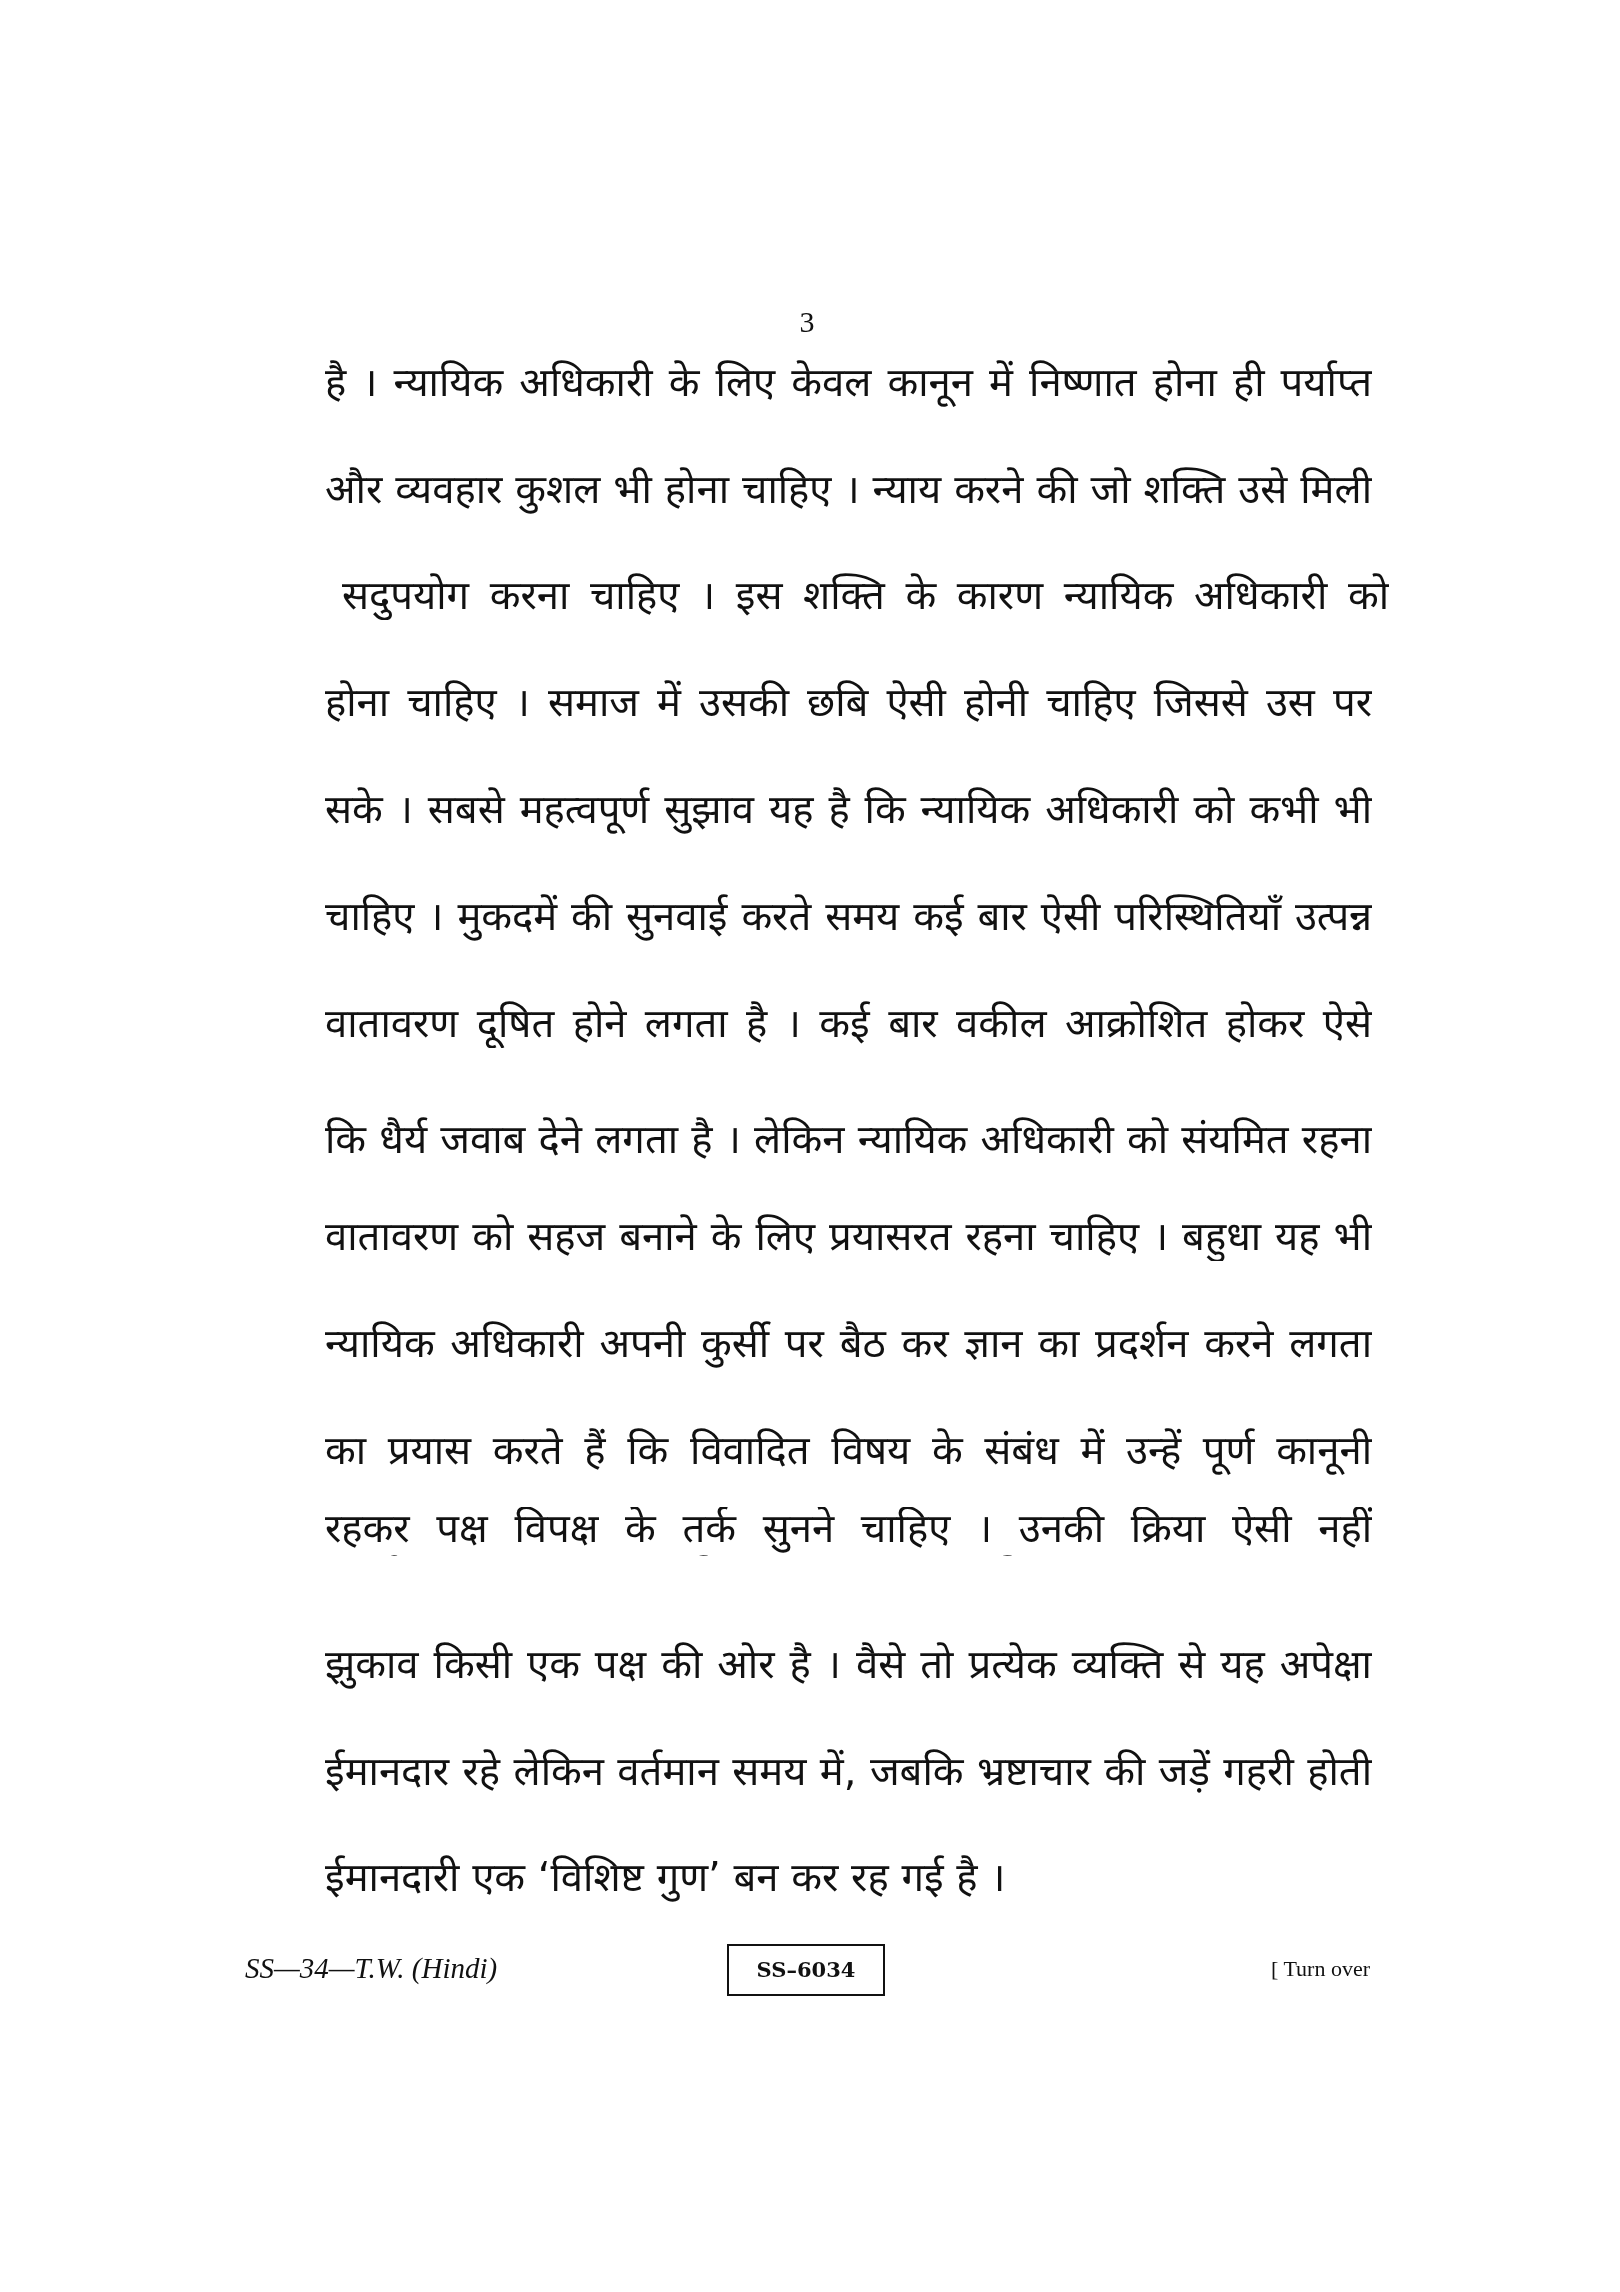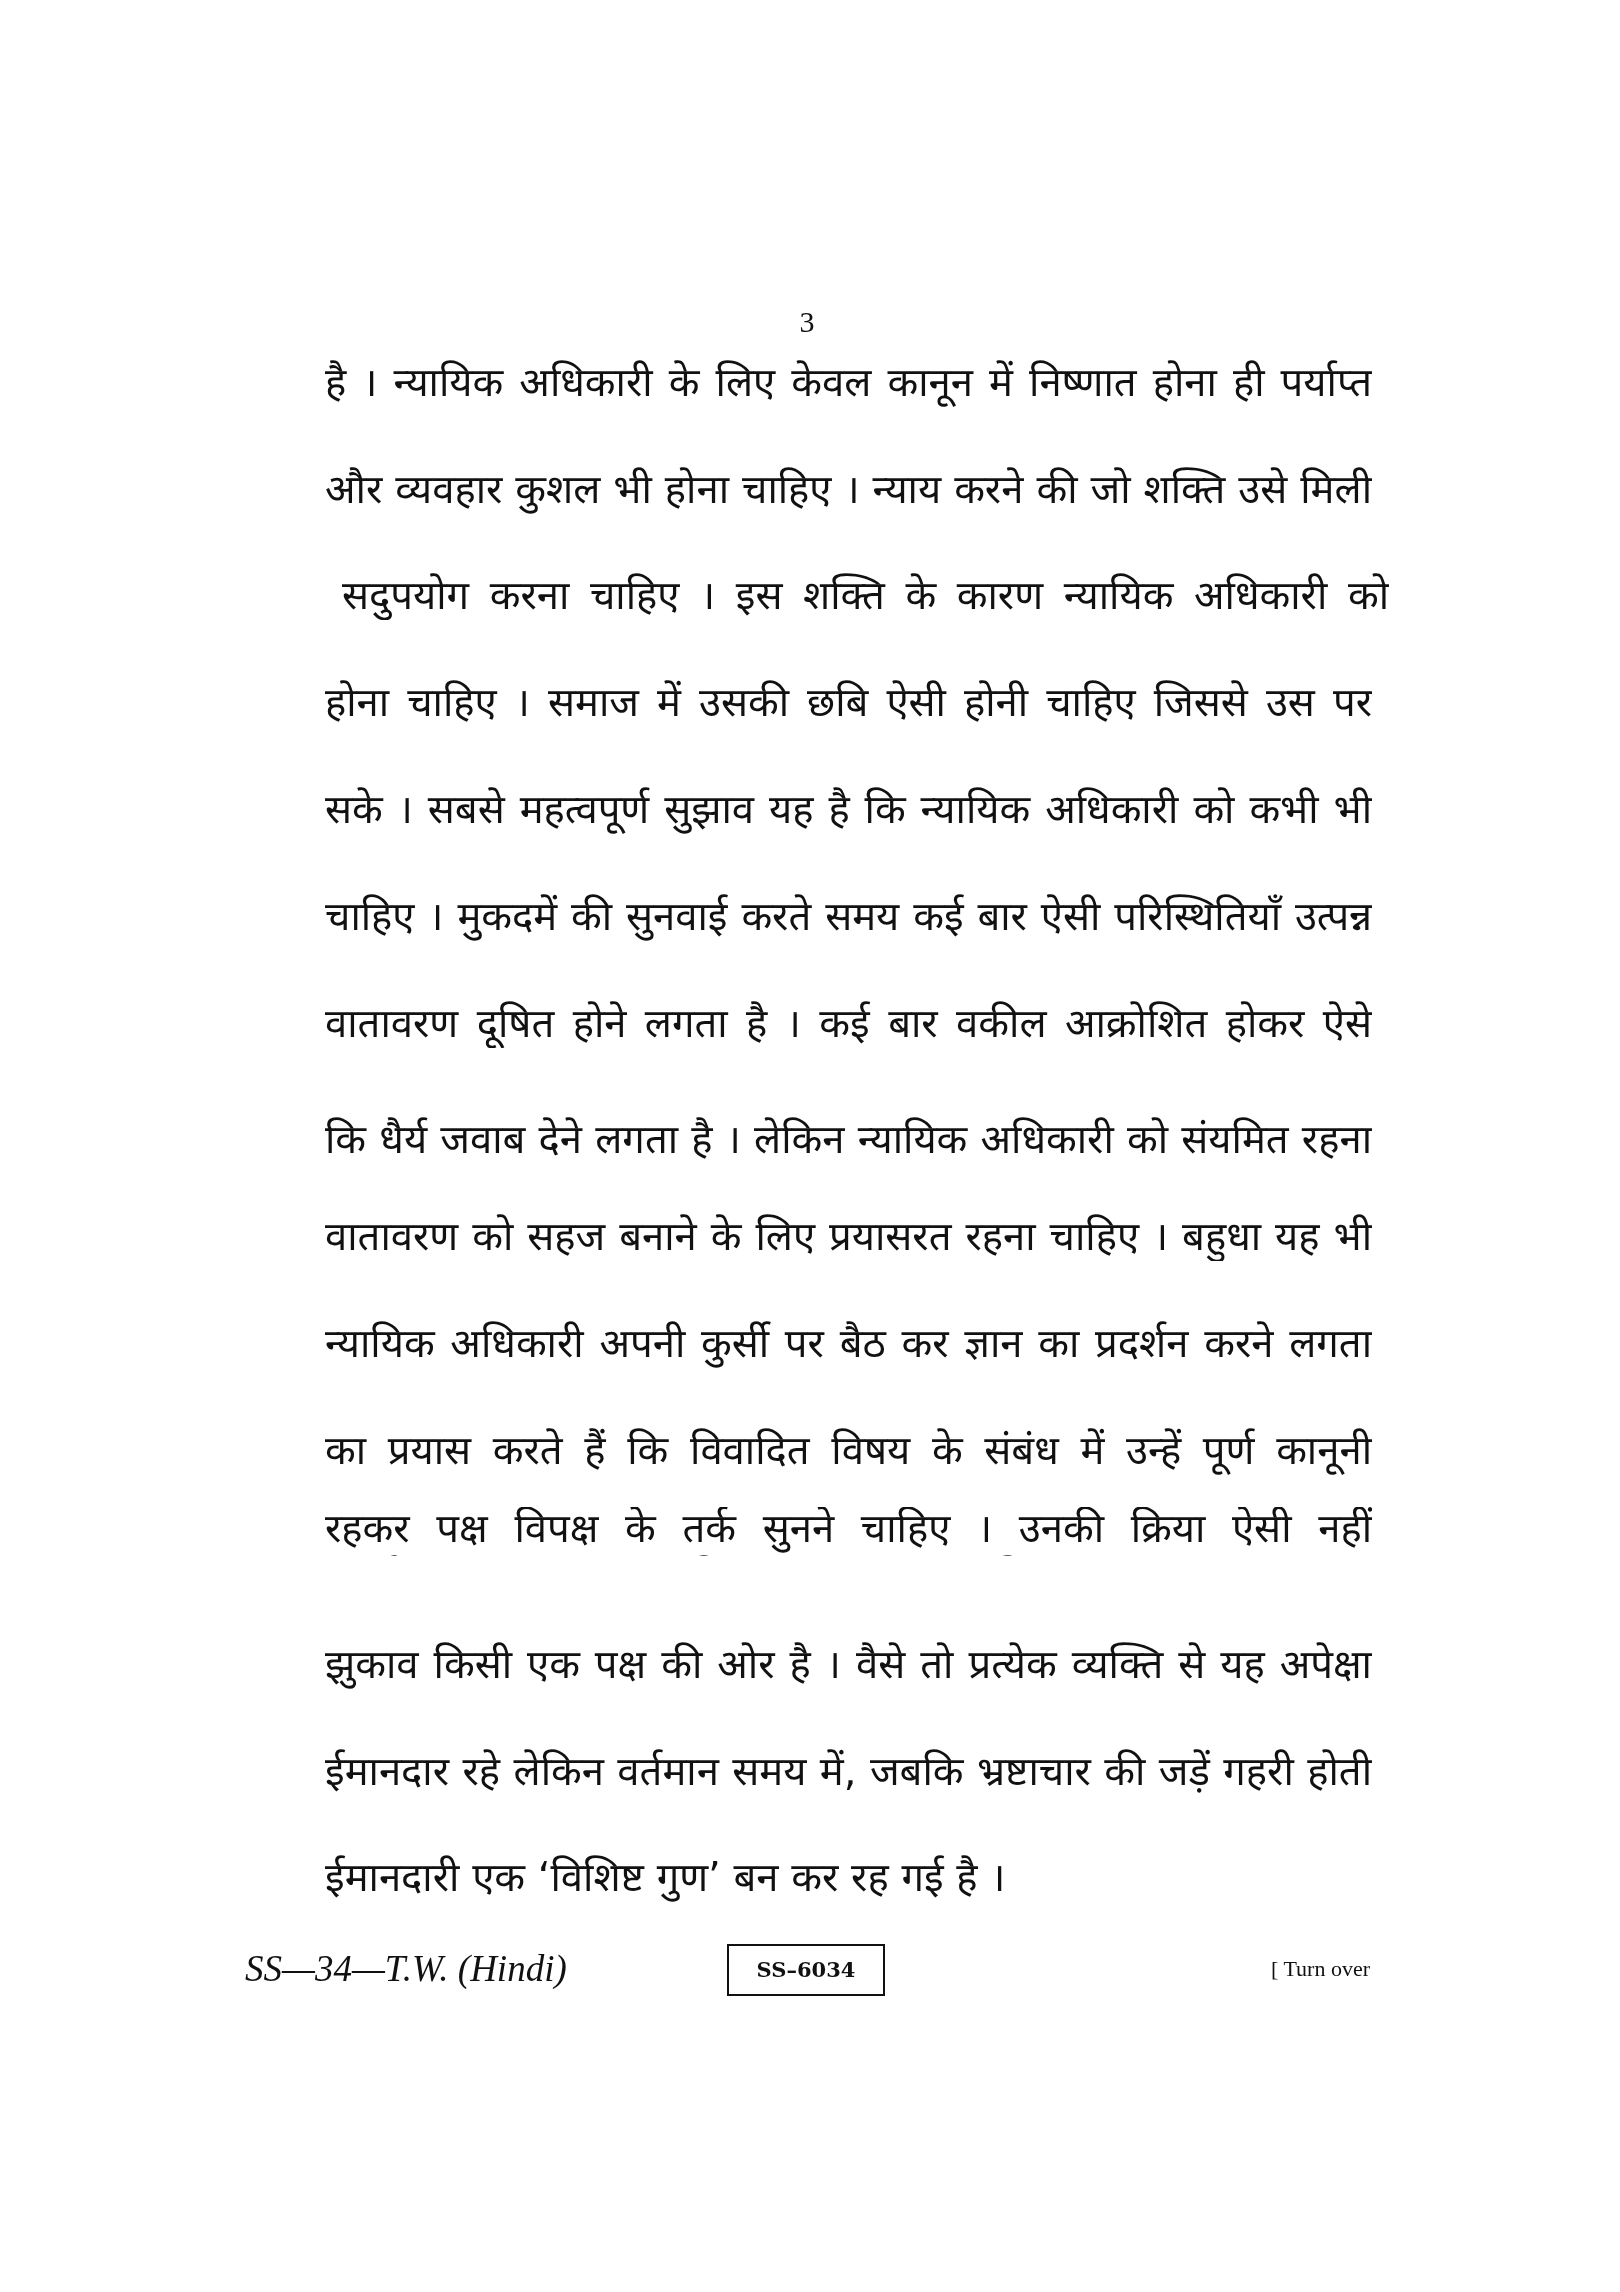--- a/index.html
+++ b/index.html
@@ -49,21 +49,21 @@
     text-align-last: left;
   }
   .footer-left {
     position: absolute;
     left: 245px;
     top: 1949px;
     height: 39px;
     line-height: 39px;
     font-family: "Liberation Serif", "DejaVu Serif", serif;
     font-style: italic;
-    font-size: 37px;
+    font-size: 29px;
     white-space: nowrap;
   }
   .footer-code {
     position: absolute;
     left: 727px;
     top: 1944px;
     width: 154px;
     height: 48px;
     border: 2px solid #111111;
     text-align: center;

